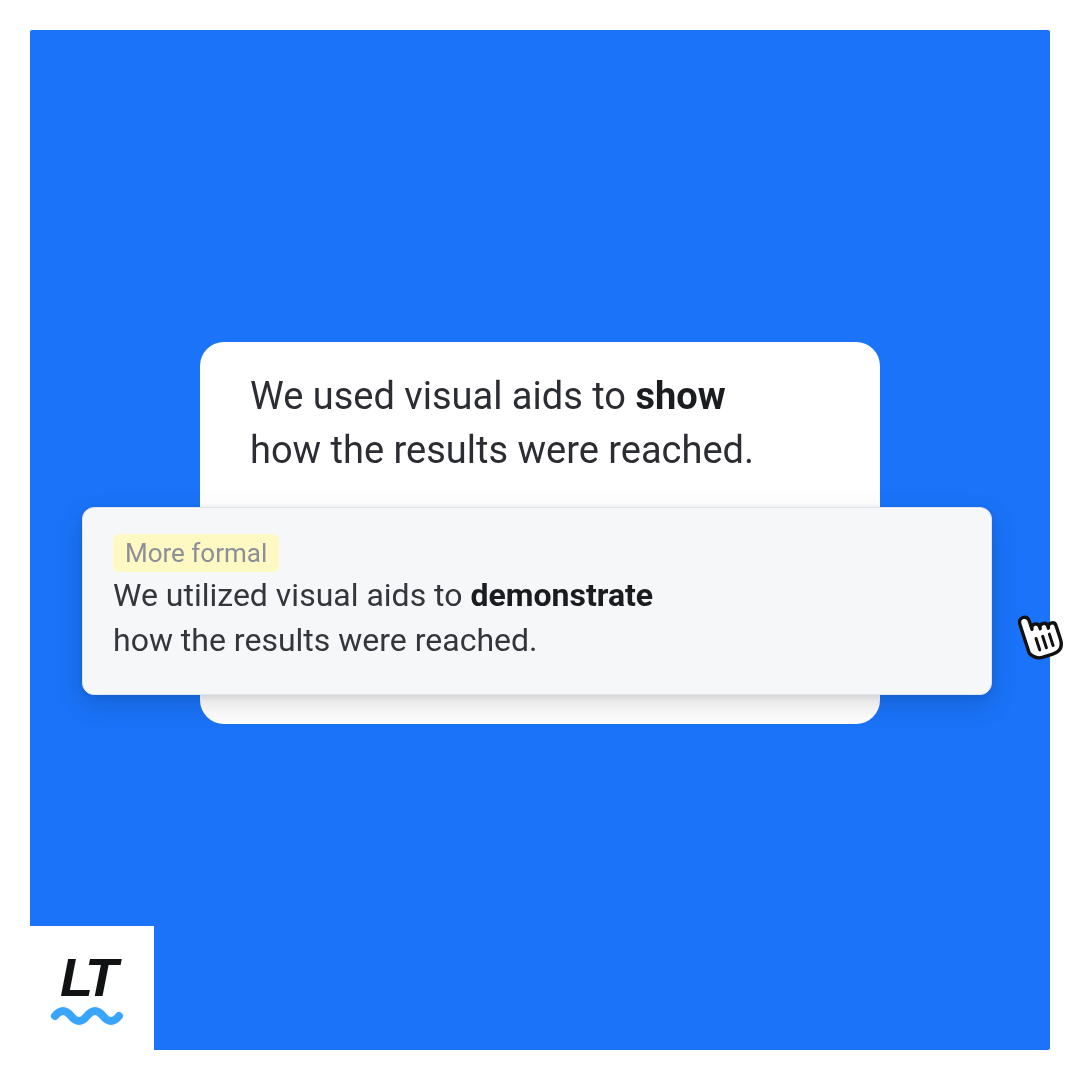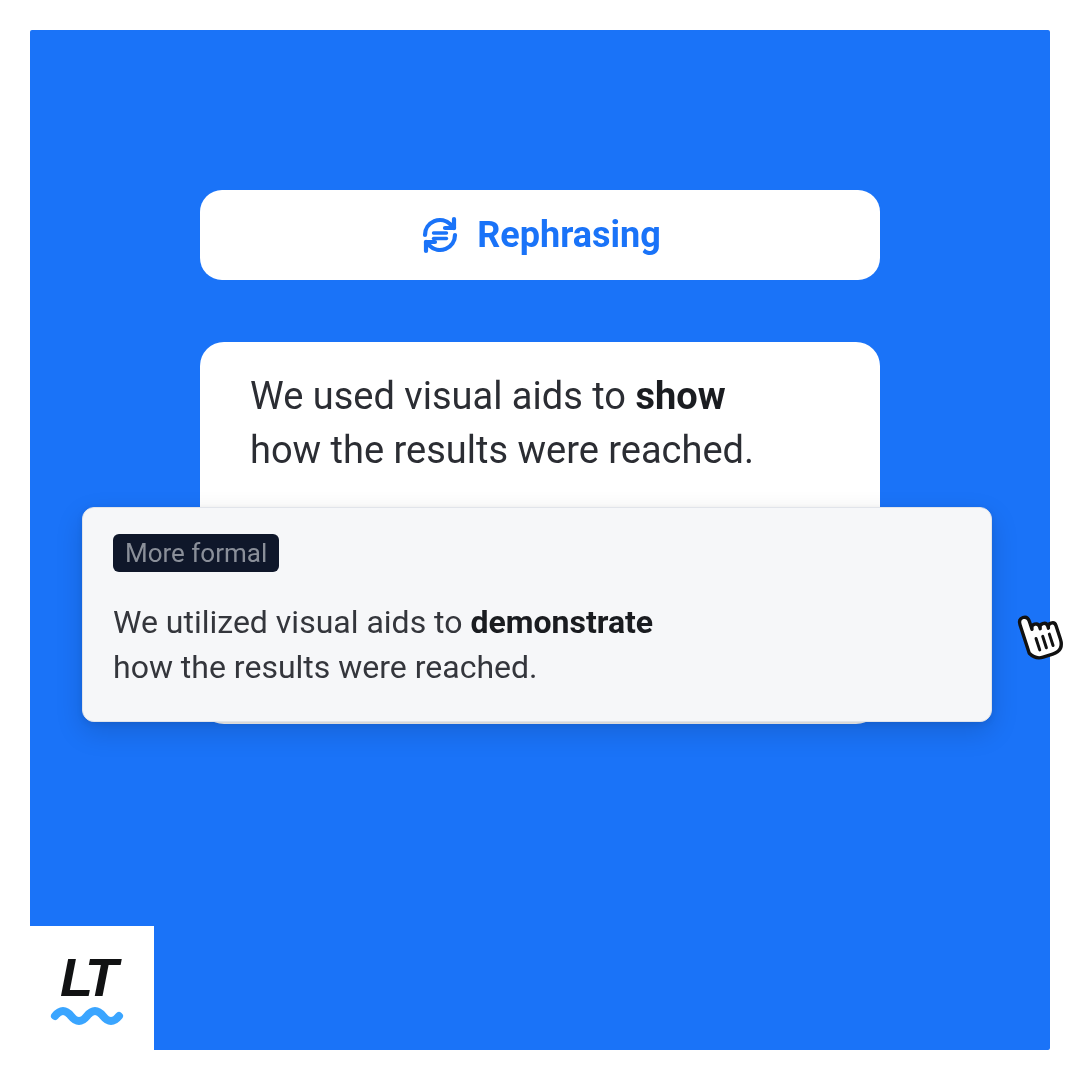--- a/index.html
+++ b/index.html
@@ -66,27 +66,27 @@
     top: 477px;
     width: 910px;
     background: #f6f7f9;
     border: 1px solid #e1e4ea;
     border-radius: 12px;
     padding: 26px 30px 30px 30px;
     box-shadow: 0 10px 28px rgba(0,0,0,0.14), 0 2px 6px rgba(0,0,0,0.08);
   }
   .tag {
     display: inline-block;
-    background: #0f172a;
+    background: #fef9c3;
     color: #8a8f99;
     font-size: 26px;
     font-weight: 400;
     padding: 4px 12px;
     border-radius: 6px;
-    margin-bottom: 28px;
+    margin-bottom: 1px;
   }
   .suggestion-text {
     color: #34363c;
     font-size: 32px;
     line-height: 1.42;
     font-weight: 400;
   }
   .suggestion-text .bold { font-weight: 700; color: #1a1c20; }
   .cursor-icon {
     position: absolute;
@@ -104,33 +104,20 @@
     align-items: center;
     justify-content: center;
   }
 </style>
 </head>
 <body>
 
 <div class="canvas">
   <div class="blue-field">
 
-    <div class="header-pill">
-      <span class="rephrase-icon">
-        <svg width="42" height="42" viewBox="0 0 42 42" fill="none">
-          <path d="M6 21a15 15 0 0 1 25.6-10.6L35 14" stroke="#1a73f8" stroke-width="4.2" stroke-linecap="round" stroke-linejoin="round" fill="none"></path>
-          <path d="M36 21a15 15 0 0 1-25.6 10.6L7 28" stroke="#1a73f8" stroke-width="4.2" stroke-linecap="round" stroke-linejoin="round" fill="none"></path>
-          <path d="M35 5v9h-9" stroke="#1a73f8" stroke-width="4.2" stroke-linecap="round" stroke-linejoin="round" fill="none"></path>
-          <path d="M7 37v-9h9" stroke="#1a73f8" stroke-width="4.2" stroke-linecap="round" stroke-linejoin="round" fill="none"></path>
-          <line x1="14.5" y1="19" x2="27.5" y2="19" stroke="#1a73f8" stroke-width="3.4" stroke-linecap="round"></line>
-          <line x1="14.5" y1="24.5" x2="27.5" y2="24.5" stroke="#1a73f8" stroke-width="3.4" stroke-linecap="round"></line>
-        </svg>
-      </span>
-      <span class="header-label">Rephrasing</span>
-    </div>
 
     <div class="content-card">
       <p class="original-text">
         <span>We used visual aids to </span><span class="bold">show</span><br>
         <span>how the results were reached.</span>
       </p>
     </div>
 
     <div class="suggestion-panel">
       <span class="tag">More formal</span>

